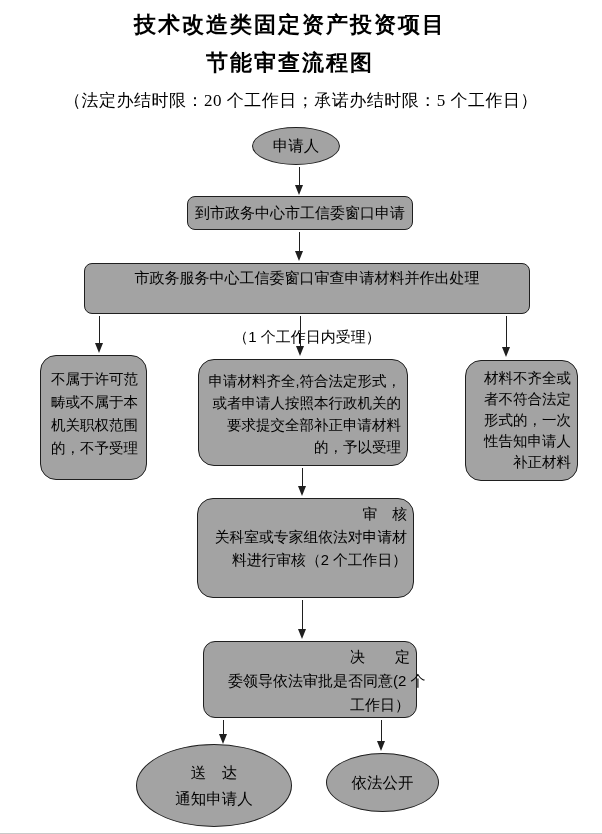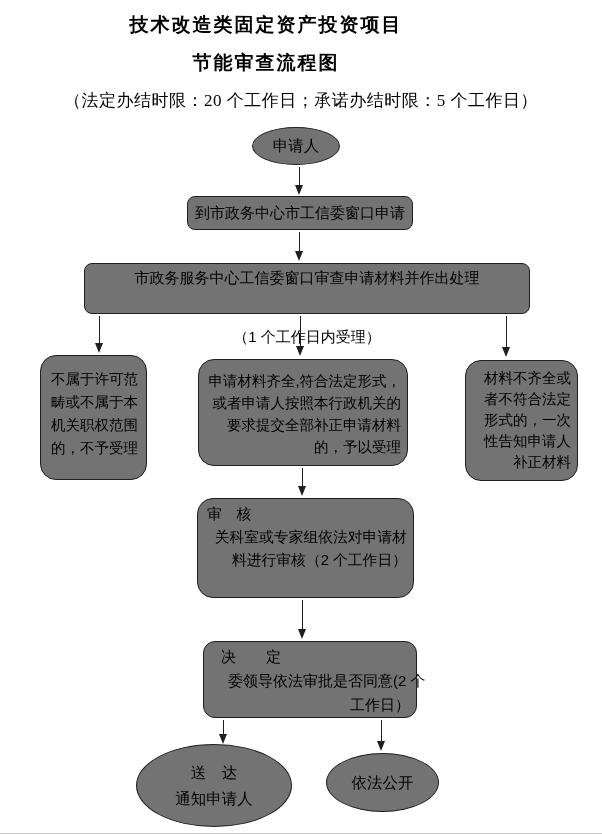--- a/index.html
+++ b/index.html
@@ -6,36 +6,36 @@
   .canvas {
     position:relative; width:602px; height:834px; margin:0 auto;
     background:#ffffff; overflow:hidden;
     font-family:"Liberation Sans","DejaVu Sans",sans-serif;
     color:#000;
   }
   
   .title {
     position:absolute; left:0; top:6px; width:532px;
     text-align:center; font-family:"Liberation Serif","DejaVu Serif",serif;
-    font-weight:bold; font-size:19px; line-height:38px; letter-spacing:2px;
+    font-weight:bold; font-size:22px; line-height:38px; letter-spacing:2px;padding-left:24px;
   }
   .subtitle {
     position:absolute; left:0; top:90px; width:602px;
     text-align:center; font-family:"Liberation Serif","DejaVu Serif",serif;
     font-size:17px; line-height:22px; letter-spacing:0.5px;
   }
   
-  .node { position:absolute; box-sizing:border-box; background:#737373; border:1.5px solid #1f1f1f; }
+  .node { position:absolute; box-sizing:border-box; background:#a3a3a3; border:1.5px solid #1f1f1f; }
   .ellipse { border-radius:50%; display:flex; flex-direction:column; align-items:center; justify-content:center; text-align:center; }
   .pbox  { border-radius:8px; display:flex; flex-direction:column; align-items:center; justify-content:center; text-align:center; }
   .bbox  { border-radius:16px; }
   .node, .node div { font-size:15px; line-height:22px; }
   .lines div { white-space:nowrap; }
   .body-left { text-align:right; }
-  .box-title { text-align:left; white-space:nowrap; }
+  .box-title { text-align:right; white-space:nowrap; }
   
   .apply-box { font-size:15.5px; }
   .wide-box .lines div { line-height:23px;margin-top:36px; }
   .reject-box { padding:12px 8px 0 10px; } .reject-box div { font-size:14.5px; line-height:23px; }
   .accept-box { padding:10px 6px 12px 7px; } .accept-box div { font-size:14.5px; line-height:22px; }
   .supplement-box { padding:7px 6px 0 9px;margin-left:15px; } .supplement-box div { font-size:14.5px; line-height:21px; }
   .review-box { padding:4px 6px 0 9px; } .review-box div { font-size:14.8px; line-height:23px; }
   .decision-box { padding:3px 6px 0 10px; } .decision-box div { font-size:15px; line-height:24px;margin-left:7px; }
   .deliver-ellipse div { line-height:26px; font-size:15.5px; }
   .publish-ellipse div, .start-ellipse div { font-size:15.5px; }

